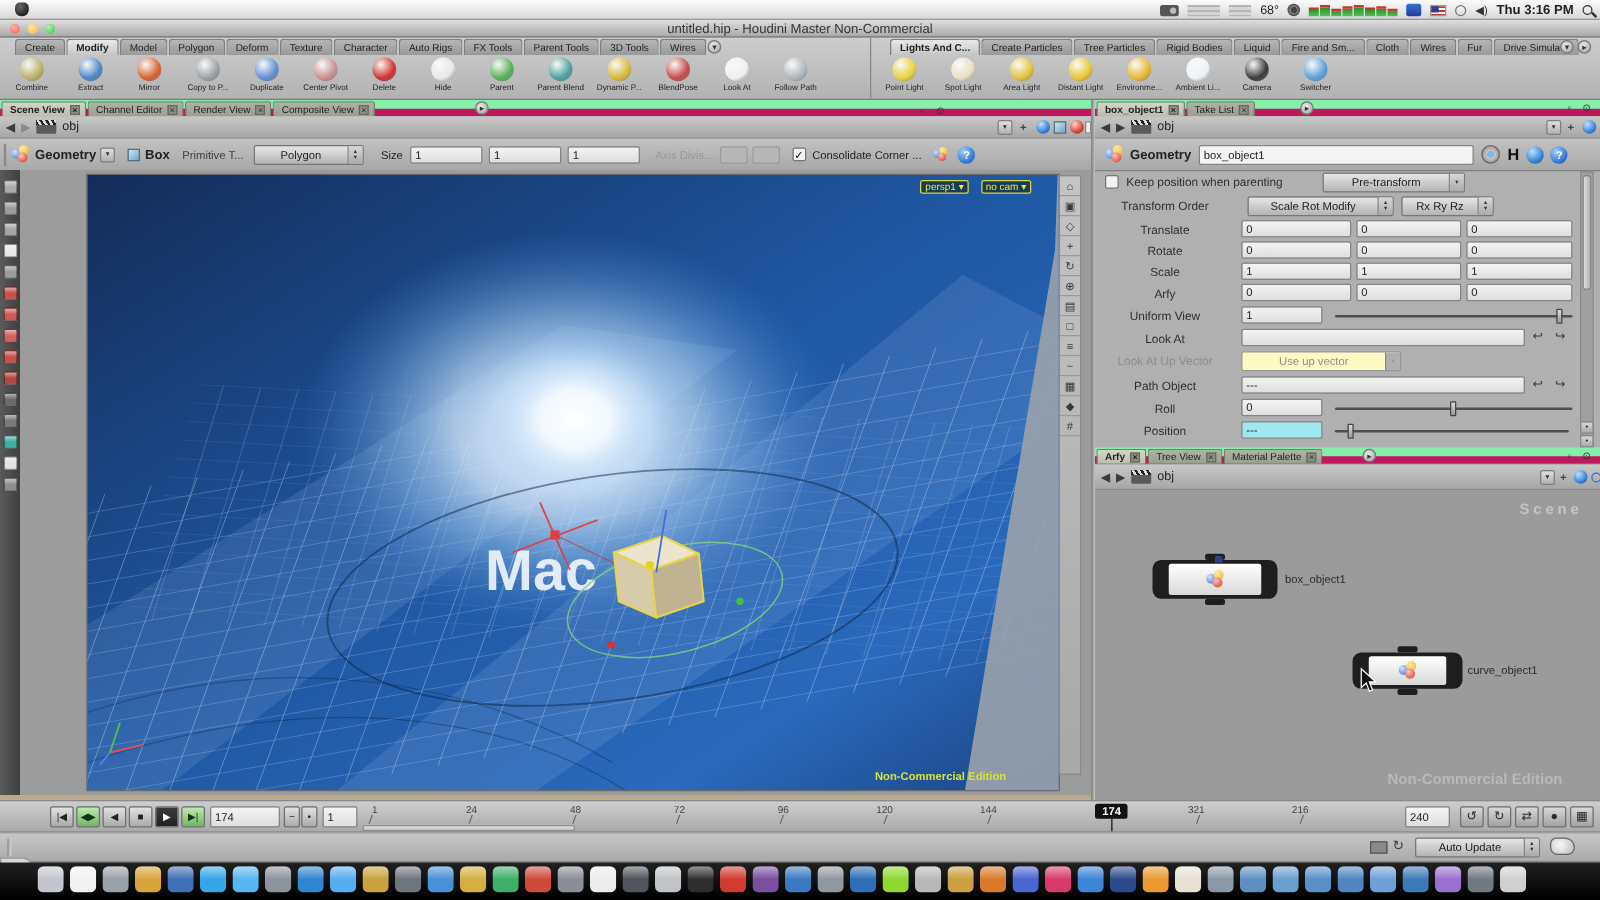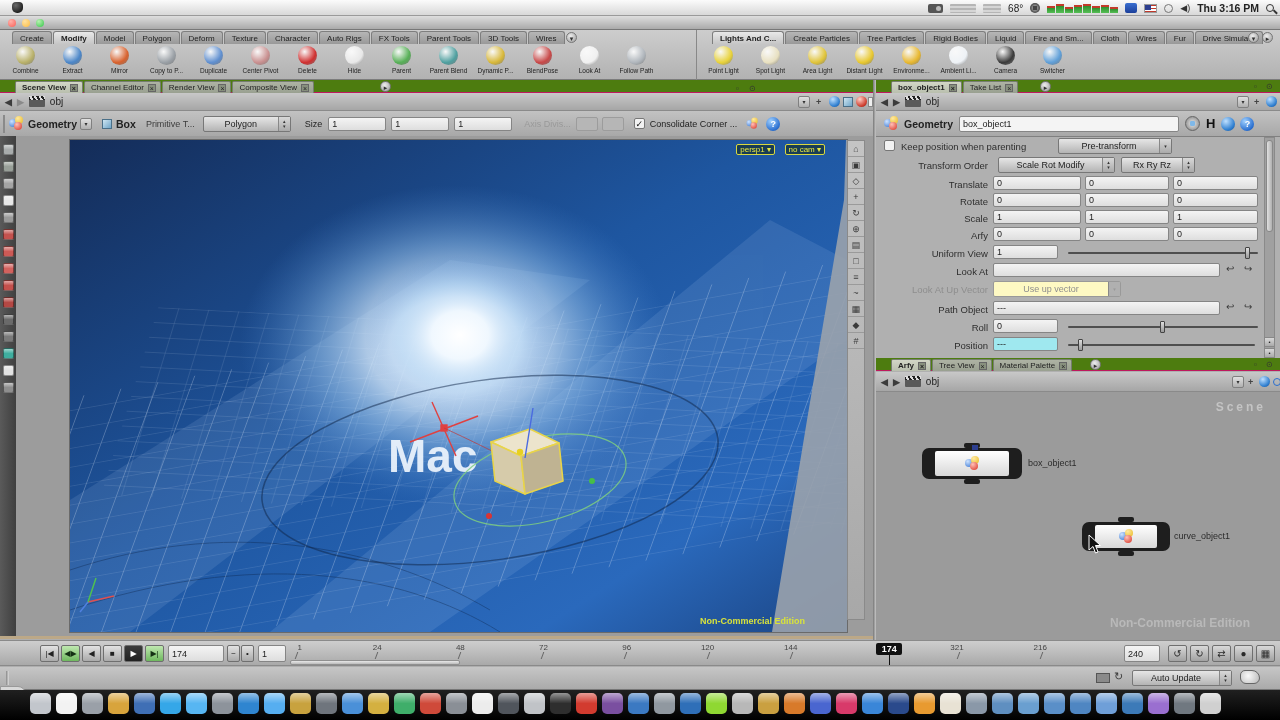--- a/index.html
+++ b/index.html
@@ -32,21 +32,21 @@
   #shelf{position:absolute;left:0;top:30px;width:1280px;height:50px;background:linear-gradient(#cdcdcd,#b2b2b2);border-bottom:1px solid #7c7c7c}
   .stabs{position:absolute;top:1px;height:13px;display:flex;gap:1px}
   .stab{height:13px;padding:0 7px;font-size:8px;line-height:13px;color:#222;background:linear-gradient(#b6b6b6,#999);border:1px solid #7e7e7e;border-bottom:none;border-radius:3px 3px 0 0}
   .stab.active{background:linear-gradient(#e8e8e8,#c6c6c6);font-weight:bold}
   .tools{position:absolute;top:15px;height:34px;display:flex}
   .tool{width:47px;display:flex;flex-direction:column;align-items:center;justify-content:flex-start;padding-top:1px}
   .tool-icon{width:19px;height:19px;border-radius:50%}
   .tool-label{font-size:6.5px;color:#222;margin-top:2px;white-space:nowrap}
   .shelf-menu{position:absolute;width:11px;height:11px;border-radius:50%;background:radial-gradient(circle at 40% 35%,#eee,#999);border:1px solid #777;font-size:7px;text-align:center;line-height:11px;color:#333}
   
-  .ptabbar{position:absolute;height:13px;background:#4d7c0f;border-bottom:1px solid #be185d;display:flex;gap:1px;padding-left:15px}
+  .ptabbar{position:absolute;height:13px;background:#86efac;border-bottom:6px solid #be185d;display:flex;gap:1px;padding-left:1px}
   .ptab{height:12px;margin-top:1px;padding:0 4px 0 6px;display:flex;align-items:center;gap:4px;font-size:8px;color:#222;background:linear-gradient(#aeb3a4,#99a090);border:1px solid #767d70;border-bottom:none;border-radius:2px 2px 0 0}
   .ptab.active{background:linear-gradient(#d2d6c6,#b9bfae);font-weight:bold}
   .tclose{font-size:7px;line-height:7px;width:8px;height:8px;background:#88907e;border:1px solid #666;color:#222;text-align:center}
   .pane-corner{position:absolute;top:2px;display:flex;gap:4px;font-size:8px;color:#333}
   .pathbar{position:absolute;height:18px;background:linear-gradient(#c8c8c8,#a6a6a6);border-bottom:1px solid #8a8a8a;display:flex;align-items:center;gap:5px;padding-left:5px;font-size:10px;color:#222}
   .navarrow{font-size:9px;color:#3c3c3c;font-weight:bold}
   .clapper{width:16px;height:11px;background:#5a5a5a;border-radius:1px;position:relative}
   .clapper::before{content:"";position:absolute;left:0;top:0;width:16px;height:4px;background:repeating-linear-gradient(60deg,#222 0 2px,#ddd 2px 4px)}
   .ddbox{width:12px;height:12px;background:linear-gradient(#e0e0e0,#b0b0b0);border:1px solid #808080;border-radius:2px;font-size:6px;text-align:center;line-height:11px;color:#333}
   .ball{width:11px;height:11px;border-radius:50%}
@@ -76,21 +76,21 @@
   #vp-region{position:absolute;left:0;top:136px;width:873px;height:500px;background:#9c9c9c}
   #left-toolbar{position:absolute;left:0;top:136px;width:16px;height:500px;background:linear-gradient(90deg,#5a5a5a,#3f3f3f);display:flex;flex-direction:column;align-items:center;gap:6px;padding-top:8px}
   .vt-icon{width:11px;height:11px;border-radius:2px;border:1px solid rgba(0,0,0,.4)}
   #vp-canvas{position:absolute;left:70px;top:140px;width:777px;height:492px;box-shadow:0 0 0 1px #6a6a6a}
   .vp-label{position:absolute;height:11px;padding:0 3px;font-size:8px;line-height:10px;color:#e8e840;background:rgba(20,40,20,.55);border:1px solid #d8d840;border-radius:2px;white-space:nowrap}
   #vp-watermark{position:absolute;font-size:9px;font-weight:bold;color:#d8e23c}
   #right-toolbar{position:absolute;left:847px;top:140px;width:18px;height:480px;background:linear-gradient(#c4c4c4,#a8a8a8);border:1px solid #8a8a8a;display:flex;flex-direction:column;align-items:center}
   .rt-icon{width:16px;height:16px;font-size:9px;line-height:16px;text-align:center;color:#3a3a3a;border-bottom:1px solid #9a9a9a}
   
   #divider{position:absolute;left:873px;top:80px;width:3px;height:560px;background:linear-gradient(90deg,#777,#c8c8c8)}
-  .plabel{position:absolute;width:112px;text-align:right;font-size:9.5px;color:#2e2e2e;white-space:nowrap}
+  .plabel{position:absolute;width:112px;text-align:center;font-size:9.5px;color:#2e2e2e;white-space:nowrap}
   .plabel.dis{color:#8e8e8e}
   .slider{position:absolute;height:2px;background:#4f4f4f;border-radius:1px}
   .knob{position:absolute;top:-5px;width:5px;height:12px;background:linear-gradient(#ddd,#999);border:1px solid #444;border-radius:1px}
   .opicon{font-size:10px;color:#3a3a3a}
   #pscroll{position:absolute;left:1264px;top:137px;width:11px;height:221px;background:#a0a0a0;border:1px solid #8a8a8a}
   #pscroll .thumb{position:absolute;left:1px;top:2px;width:7px;height:92px;background:linear-gradient(90deg,#e0e0e0,#b0b0b0);border:1px solid #888;border-radius:3px}
   .dotbtn{position:absolute;left:1264px;width:11px;height:10px;background:linear-gradient(#d8d8d8,#aaa);border:1px solid #888;font-size:6px;line-height:9px;text-align:center;color:#222}
   
   #net-canvas{position:absolute;left:876px;top:392px;width:404px;height:248px;background:#9b9b9b}
   .node{position:absolute;background:#1e1e1e;border-radius:7px}
@@ -148,20 +148,21 @@
     <span style="font-size:9px;color:#333">◀)</span>
     <span class="clock">Thu 3:16 PM</span>
     <span class="mag"></span>
   </div>
 </div>
 
 <div id="titlebar">
   <span class="tl" style="left:8px;background:radial-gradient(circle at 35% 30%,#ffb0a8,#f85f57)"></span>
   <span class="tl" style="left:22px;background:radial-gradient(circle at 35% 30%,#ffe2a0,#fdbd41)"></span>
   <span class="tl" style="left:36px;background:radial-gradient(circle at 35% 30%,#b8f0b0,#33c748)"></span>
+  <div id="title-text">untitled.hip - Houdini Master Non-Commercial</div>
 </div>
 
 <div id="shelf">
   <div class="stabs" style="left:12px">
       <div class="stab"><span>Create</span></div>
       <div class="stab active"><span>Modify</span></div>
       <div class="stab"><span>Model</span></div>
       <div class="stab"><span>Polygon</span></div>
       <div class="stab"><span>Deform</span></div>
       <div class="stab"><span>Texture</span></div>

